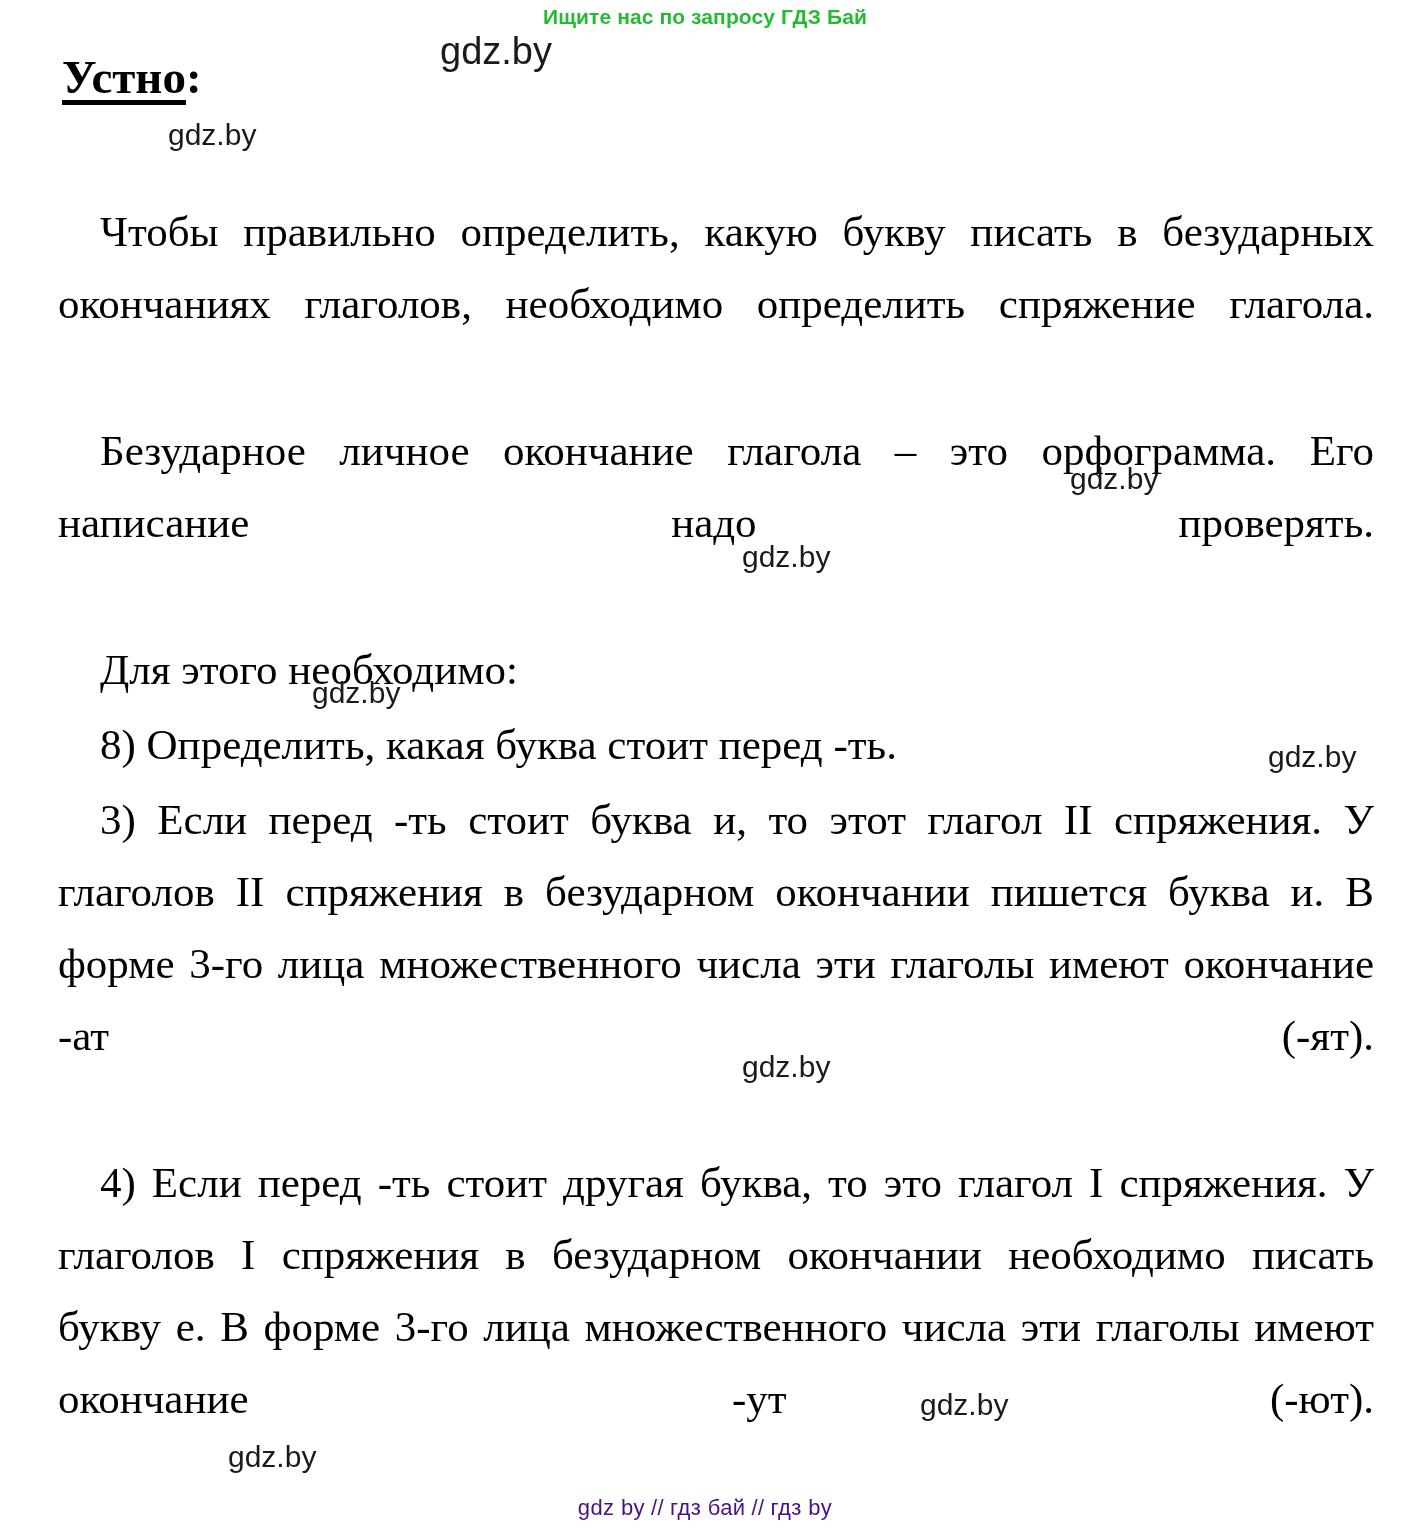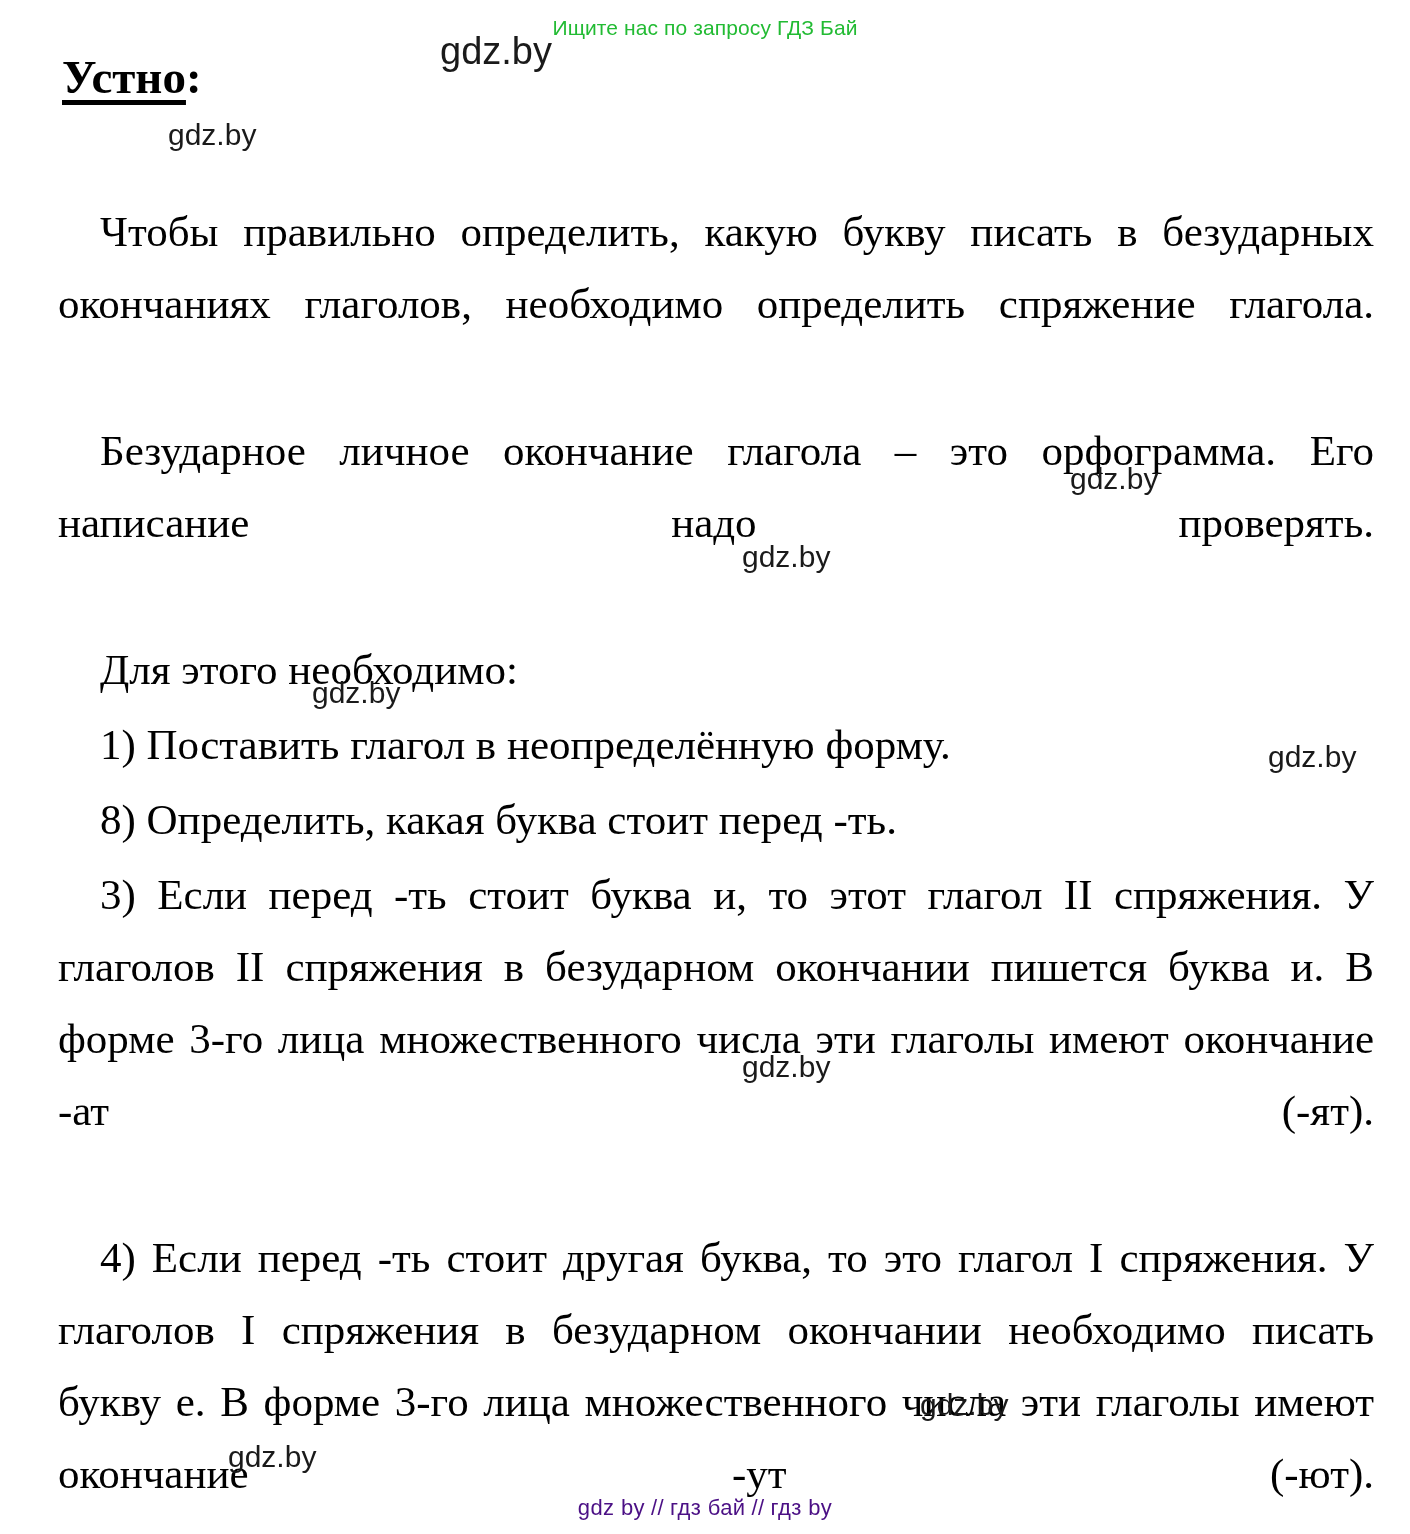--- a/index.html
+++ b/index.html
@@ -19,24 +19,24 @@
 
   
   .promo-banner {
     position: absolute;
     top: 0;
     left: 0;
     width: 1410px;
     text-align: center;
     font-family: "Liberation Sans", "DejaVu Sans", sans-serif;
     font-size: 21px;
-    font-weight: 400;
+    font-weight: 700;
     color: #22bb33;
     line-height: 28px;
-    padding-top: 14px;
+    padding-top: 3px;
     letter-spacing: 0.1px;
   }
 
   
   .page-heading {
     position: absolute;
     top: 50px;
     left: 62px;
     font-family: "Liberation Serif", "DejaVu Serif", serif;
     font-size: 47px;
@@ -109,21 +109,20 @@
 </div>
 
 <div class="doc-body">
 
   <p class="para">Чтобы правильно определить, какую букву писать в безударных окончаниях глаголов, необходимо определить спряжение глагола.</p>
 
   <p class="para">Безударное личное окончание глагола – это орфограмма. Его написание надо проверять.</p>
 
   <p class="para nostretch">Для этого необходимо:</p>
 
-  <p class="para nostretch">1) Поставить глагол в неопределённую форму.</p>
 
   <p class="para nostretch">8) Определить, какая буква стоит перед -ть.</p>
 
   <p class="para">3) Если перед -ть стоит буква и, то этот глагол II спряжения. У глаголов II спряжения в безударном окончании пишется буква и. В форме 3-го лица множественного числа эти глаголы имеют окончание -ат (-ят).</p>
 
   <p class="para">4) Если перед -ть стоит другая буква, то это глагол I спряжения. У глаголов I спряжения в безударном окончании необходимо писать букву е. В форме 3-го лица множественного числа эти глаголы имеют окончание -ут (-ют).</p>
 
 </div>
 
 <div id="watermark-layer">

